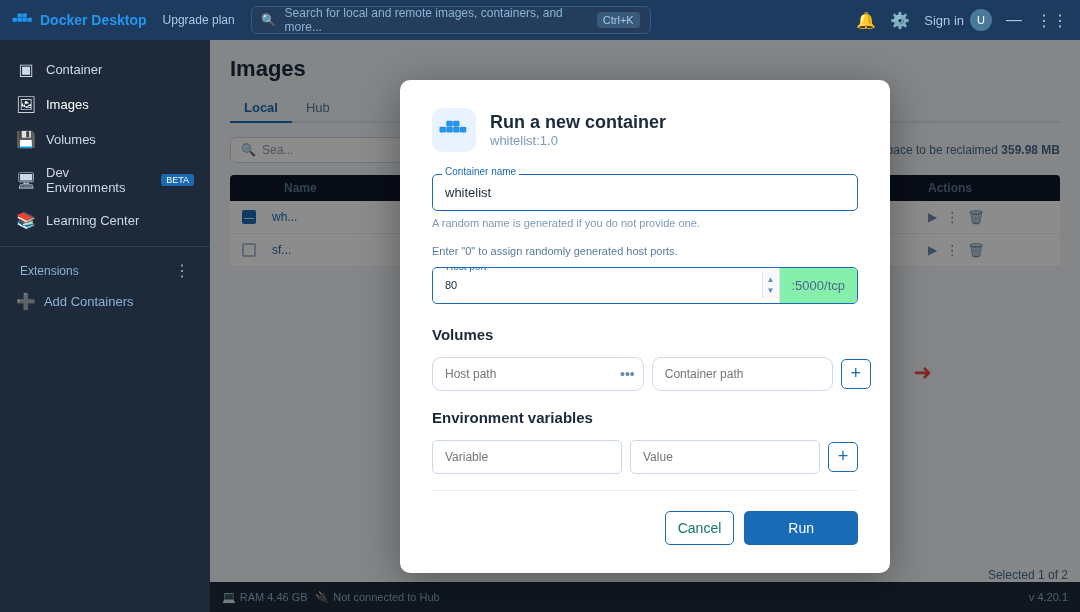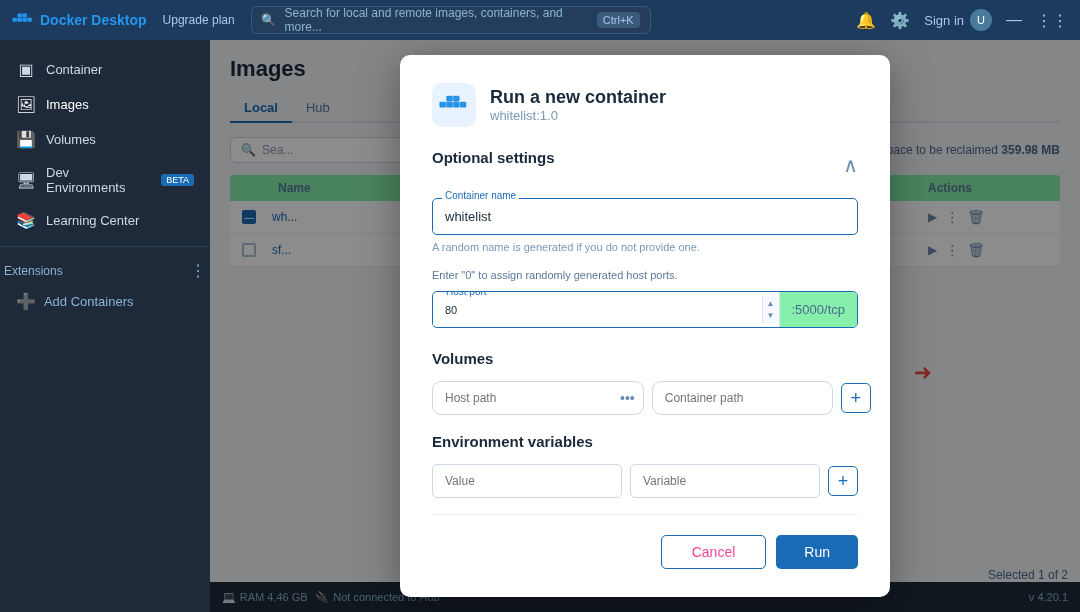--- a/index.html
+++ b/index.html
@@ -113,21 +113,21 @@
       font-size: 9px;
       padding: 1px 5px;
       border-radius: 3px;
       margin-left: 4px;
     }
     .sidebar-divider { height: 1px; background: #2a3d52; margin: 8px 0; }
     .sidebar-section {
       display: flex;
       align-items: center;
       justify-content: space-between;
-      padding: 6px 4px;
+      padding: 6px 20px;
       color: #8ab4d4;
       font-size: 12px;
     }
     .sidebar-add {
       display: flex;
       align-items: center;
       gap: 8px;
       padding: 6px 16px;
       color: #8ab4d4;
       font-size: 13px;
@@ -206,22 +206,22 @@
       padding: 5px 14px;
       font-size: 13px;
       cursor: pointer;
       margin-left: 8px;
     }
     .space-to-reclaim { font-size: 12px; color: #4a6a8a; margin-left: 10px; }
 
     .table-header {
       display: grid;
       grid-template-columns: 30px 1fr 120px 100px 120px;
-      gap: 6px;
-      background: #86efac;
+      gap: 12px;
+      background: #0f172a;
       padding: 6px 12px;
       font-size: 12px;
       font-weight: 600;
       color: #5a7a9a;
       border-radius: 4px 4px 0 0;
     }
     .table-row {
       display: grid;
       grid-template-columns: 30px 1fr 120px 100px 120px;
       gap: 0;
@@ -497,33 +497,33 @@
 
     .modal-footer {
       display: flex;
       justify-content: flex-end;
       gap: 10px;
       padding-top: 4px;
     }
     .cancel-btn {
       background: white;
       border: 1.5px solid #1a6bb5;
-      color: #ec4899;
+      color: #0f766e;
       border-radius: 5px;
-      padding: 8px 30px;
+      padding: 8px 12px;
       font-size: 14px;
       cursor: pointer;
       font-weight: 500;
     }
     .run-btn {
       background: #1a6bb5;
       border: none;
       color: white;
       border-radius: 5px;
-      padding: 8px 28px;
+      padding: 8px 44px;
       font-size: 14px;
       cursor: pointer;
       font-weight: 500;
     }
   </style>
 </head>
 <body>
 
 <div class="topbar">
   <div class="topbar-logo">
@@ -661,24 +661,20 @@
               <rect x="19" y="2" width="8" height="7" rx="1" fill="#2496ed" stroke="#1a7acc" stroke-width="0.5"></rect>
               <rect x="28" y="10" width="8" height="7" rx="1" fill="#2496ed" stroke="#1a7acc" stroke-width="0.5"></rect>
             </svg>
           </div>
           <div>
             <div class="modal-title">Run a new container</div>
             <div class="modal-subtitle">whitelist:1.0</div>
           </div>
         </div>
 
-        <div class="optional-settings-header">
-          <span class="section-title">Optional settings</span>
-          <span class="collapse-btn">∧</span>
-        </div>
 
         <div class="form-field">
           <span class="form-label">Container name</span>
           <input class="form-input" type="text" value="whitelist" style="">
         </div>
         <div class="form-hint">A random name is generated if you do not provide one.</div>
 
         <div class="ports-section">
           <div class="ports-hint">Enter "0" to assign randomly generated host ports.</div>
           <div class="port-row" style="position:relative;">
@@ -704,22 +700,22 @@
             <div class="vol-input-wrapper">
               <input class="vol-input-inner" type="text" placeholder="Container path" style="">
             </div>
             <div class="plus-btn">+</div>
           </div>
         </div>
 
         <div class="env-section">
           <div class="section-title">Environment variables</div>
           <div class="env-row">
+            <input class="env-input" type="text" placeholder="Variable" style="">
             <input class="env-input" type="text" placeholder="Value" style="">
-            <input class="env-input" type="text" placeholder="Variable" style="">
             <div class="plus-btn">+</div>
           </div>
         </div>
 
         <div class="modal-divider"></div>
 
         <div class="modal-footer">
           <button class="cancel-btn">Cancel</button>
           <button class="run-btn">Run</button>
         </div>

